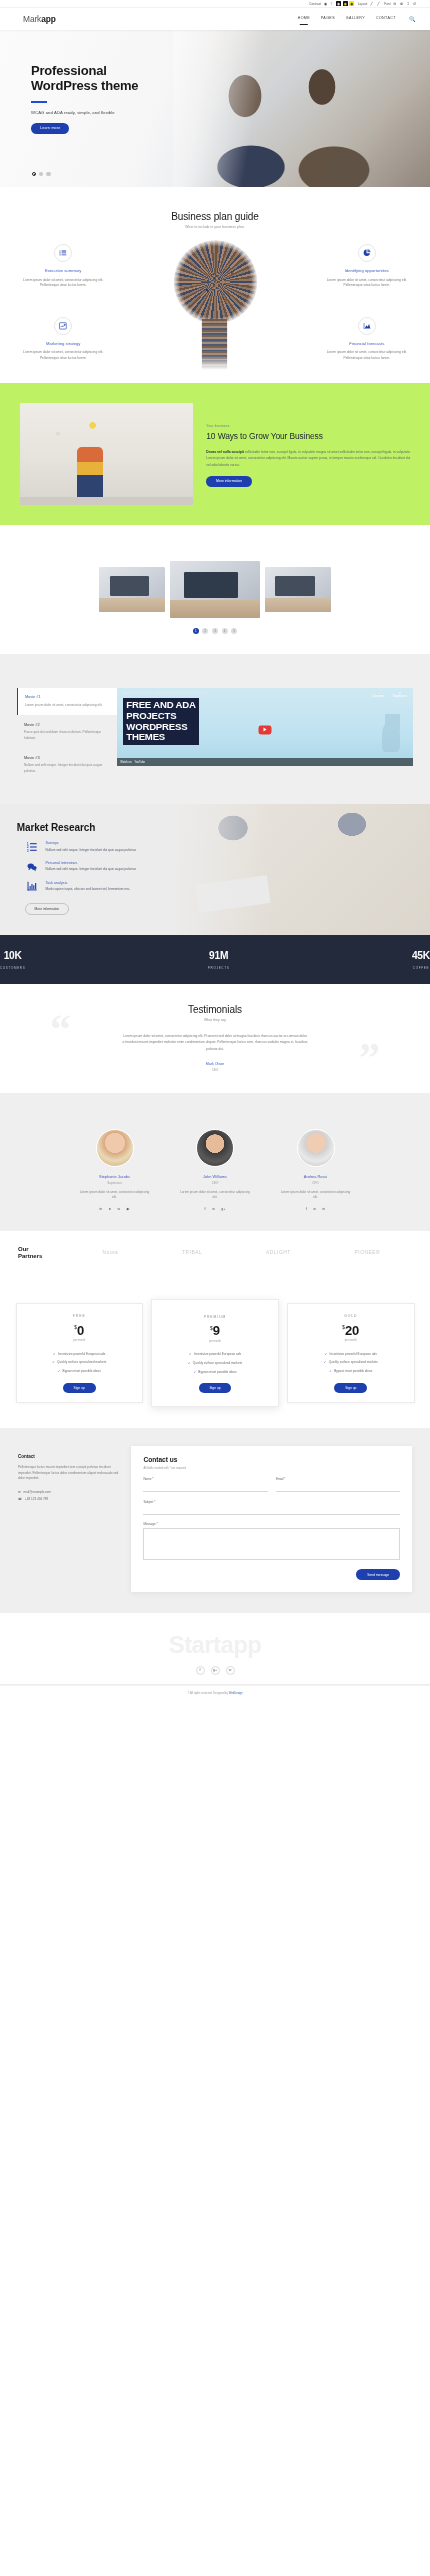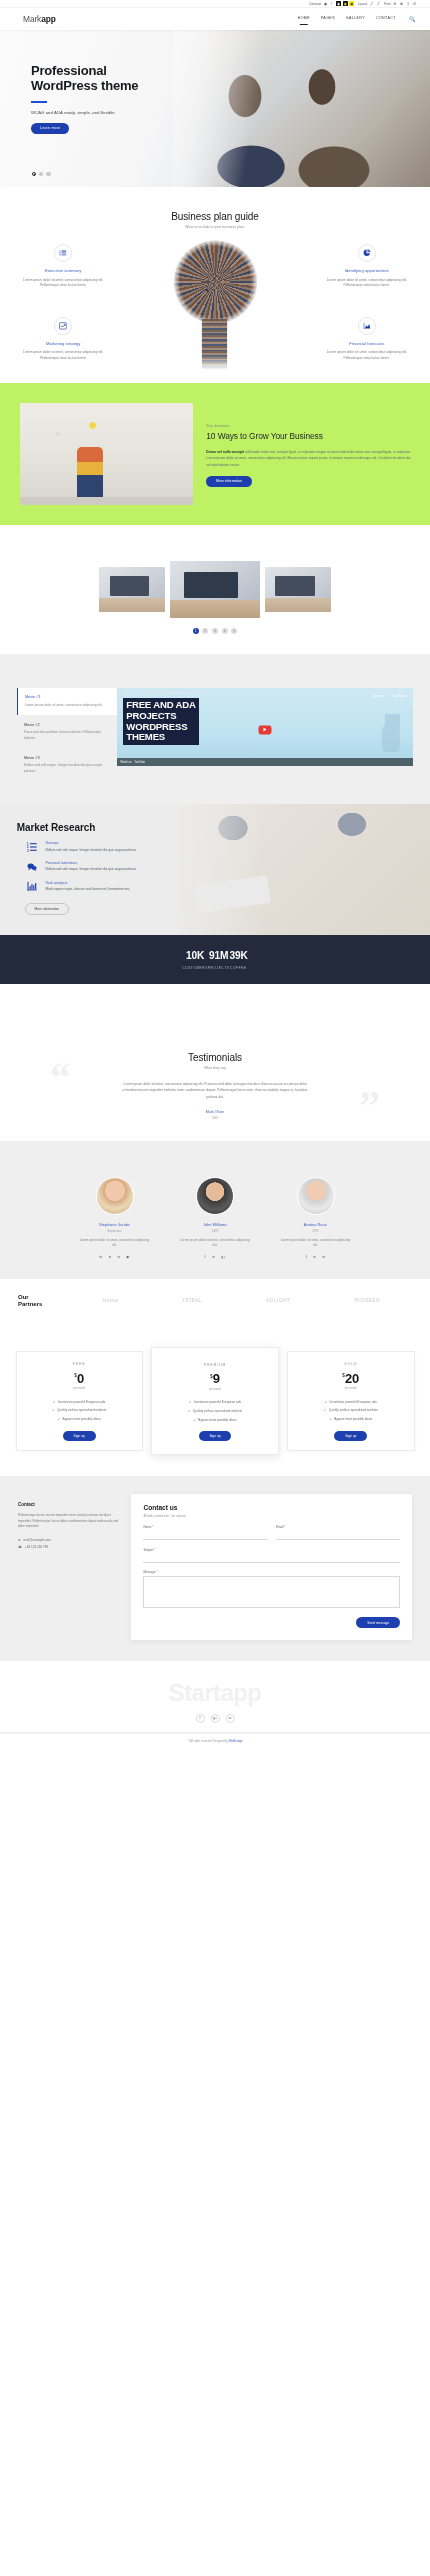--- a/index.html
+++ b/index.html
@@ -249,28 +249,28 @@
   .mr-t { font-size: 3.7px; color: #3f5fc0; margin-bottom: 2.4px; }
   .mr-x { font-size: 3.2px; line-height: 1.7; color: #56606e; }
   .btn-outline {
     display: inline-block; margin-left: 8.4px; margin-top: 2.4px; background: transparent;
     border: 0.6px solid #c5c5c5; color: #444; border-radius: 12px; padding: 3px 8.4px;
     font-size: 3.3px; cursor: pointer;
   }
 
   
   .stats {
-    background: #232a3b; color: #fff; display: flex; justify-content: center;
+    background: #232a3b; color: #fff; display: flex; justify-content: space-between;
     padding: 15.5px 0 14.3px; text-align: center;
   }
   .stat-n { font-size: 10.2px; font-weight: 700; letter-spacing: -0.2px; }
   .stat-l { font-size: 3px; letter-spacing: 0.7px; color: #b9bfcc; margin-top: 4.2px; }
 
   
-  .testi { background: #fff; padding: 20.3px 0 21.5px; position: relative; overflow: hidden; margin-top: 48px; }
+  .testi { background: #fff; padding: 20.3px 0 21.5px; position: relative; overflow: hidden; }
   .q-left, .q-right {
     position: absolute; font-size: 42px; color: #f0f0f0; font-family: "Liberation Serif", serif;
     line-height: .7; font-weight: 700;
   }
   .q-left { left: 50px; top: 31px; }
   .q-right { right: 50px; top: 60px; }
   .testi-body { position: relative; z-index: 2; text-align: center; max-width: 185px; margin: 10.8px auto 0; }
   .testi-body p { font-size: 3.3px; line-height: 1.95; color: #7b7b7b; }
   .testi-author { margin-top: 9.6px; font-size: 3.6px; color: #3f5fc0; }
   .testi-role { font-size: 3px; color: #9a9a9a; margin-top: 1.8px; }
@@ -619,21 +619,21 @@
   <section class="stats">
     <div>
       <div class="stat-n">10K</div>
       <div class="stat-l">CUSTOMERS</div>
     </div>
     <div>
       <div class="stat-n">91M</div>
       <div class="stat-l">PROJECTS</div>
     </div>
     <div>
-      <div class="stat-n">39K</div>
+      <div class="stat-n">45K</div>
       <div class="stat-l">COFFEE</div>
     </div>
   </section>
 
   <section class="testi">
     <div class="q-left">“</div>
     <div class="q-right">”</div>
     <div class="sec-head">
       <h2>Testimonials</h2>
       <p>What they say</p>

